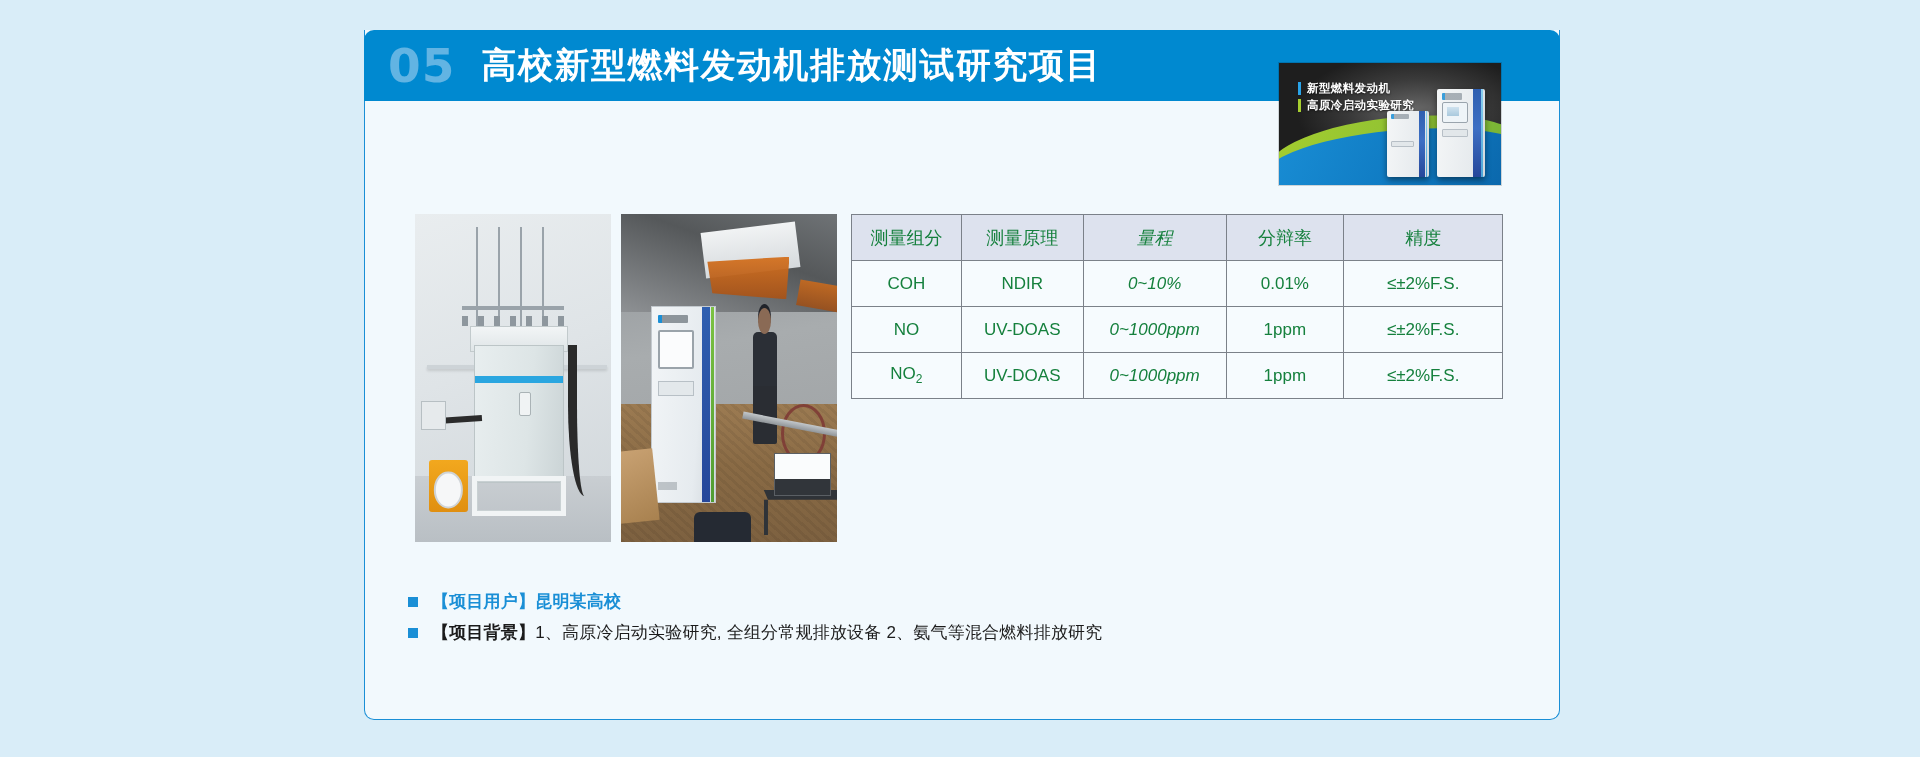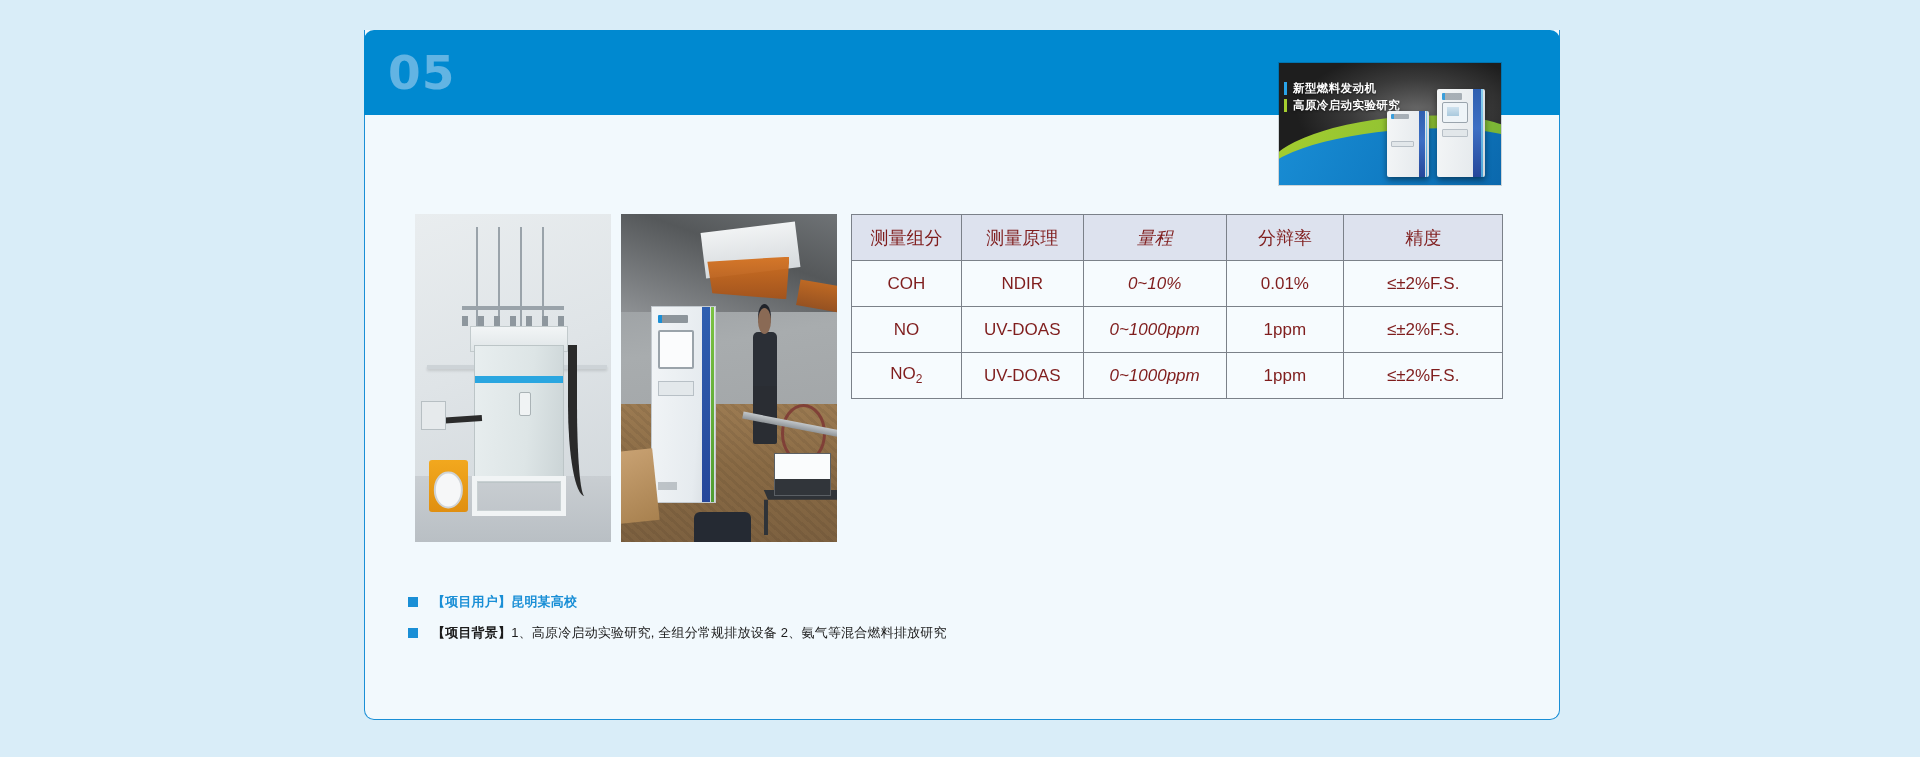--- a/index.html
+++ b/index.html
@@ -17,21 +17,21 @@
     left: 364px; top: 30px;
     width: 1196px; height: 690px;
     background: #f2f9fd;
     border: 1px solid #1a8fd6;
     border-top: none;
     border-radius: 0 0 10px 10px;
   }
   .card-header {
     position: absolute;
     left: 364px; top: 30px;
-    width: 1196px; height: 85px;
+    width: 1196px; height: 71px;
     background: #0089d0;
     border-radius: 10px 10px 0 0;
     display: flex; align-items: center;
     overflow: visible;
   }
   .hdr-num {
     margin-left: 24px;
     font-size: 47px;
     font-weight: 700;
     color: #62b4e3;
@@ -69,21 +69,21 @@
     border-radius: 100% 86% 0 0 / 100% 70% 0 0;
     transform: rotate(-5deg) translateY(14%);
   }
   .pb-wave-blue {
     position: absolute; left: -8%; bottom: -6%; width: 118%; height: 58%;
     background: linear-gradient(120deg, #1a8fd6 0%, #0e78c0 60%, #0a63a6 100%);
     border-radius: 100% 80% 0 0 / 100% 66% 0 0;
     transform: rotate(-4deg) translateY(12%);
   }
   .pb-text {
-    position: absolute; left: 14px; top: 17px;
+    position: absolute; left: 28px; top: 17px;
     color: #fff; font-weight: 700; font-size: 11.5px; line-height: 17px;
     letter-spacing: 0.4px; text-shadow: 0 1px 2px rgba(0,0,0,0.6);
   }
   .pb-text .accent-bar {
     position: absolute; left: -9px; width: 3px; height: 13px;
   }
   .pb-text .bar1 { top: 2px; background: #29a3e8; }
   .pb-text .bar2 { top: 19px; background: #a6ce2f; }
 
   .cab { position: absolute; bottom: 8px; border-radius: 2px; overflow: hidden;
@@ -190,52 +190,53 @@
     position: absolute;
     left: 851px; top: 214px;
     width: 652px;
     border-collapse: collapse;
     background: #f6fbfe;
   }
   .spec-table th, .spec-table td {
     border: 1px solid #7b8189;
     text-align: center;
     font-size: 17px;
-    color: #7f1d1d;
+    color: #15803d;
     height: 46px;
     font-family: "Liberation Sans", sans-serif;
     white-space: nowrap;
   }
   .spec-table th {
     background: #dde2ee;
     font-weight: 400;
     font-size: 18px;
   }
   .spec-table td { background: #f6fbfe; }
   .col-1 { width: 110px; } .col-2 { width: 122px; }
   .col-3 { width: 143px; font-style: italic; } .col-4 { width: 118px; } .col-5 { width: 159px; }
   .sub { font-size: 12px; vertical-align: sub; }
 
   
   .bullets { position: absolute; left: 408px; top: 586px; }
   .bullet-row { display: flex; align-items: center; height: 31px; }
   .bullet-sq { width: 10px; height: 10px; background: #1a8fd6; margin-right: 14px; flex: none; }
-  .bullet-text { font-size: 13px; color: #1b1b1b; white-space: nowrap; letter-spacing: .2px; }
+  .bullet-text { font-size: 17px; color: #1b1b1b; white-space: nowrap; letter-spacing: .2px; }
   .bullet-text .lead { font-weight: 700; }
   .bullet-row.accent .bullet-text { color: #1a8fd6; font-weight: 700; }
 </style>
 </head>
 <body>
 
 <div id="page">
 
   <div class="card"></div>
 
   <div class="card-header">
     <div class="hdr-num">05</div>
+    <div class="hdr-title">高校新型燃料发动机排放测试研究项目</div>
   </div>
 
   <div class="product-banner">
     <div class="pb-bg"></div>
     <div class="pb-wave-green"></div>
     <div class="pb-wave-blue"></div>
     <div class="pb-text">
       <span class="accent-bar bar1"></span>
       <span class="accent-bar bar2"></span>
       <div>新型燃料发动机</div>

